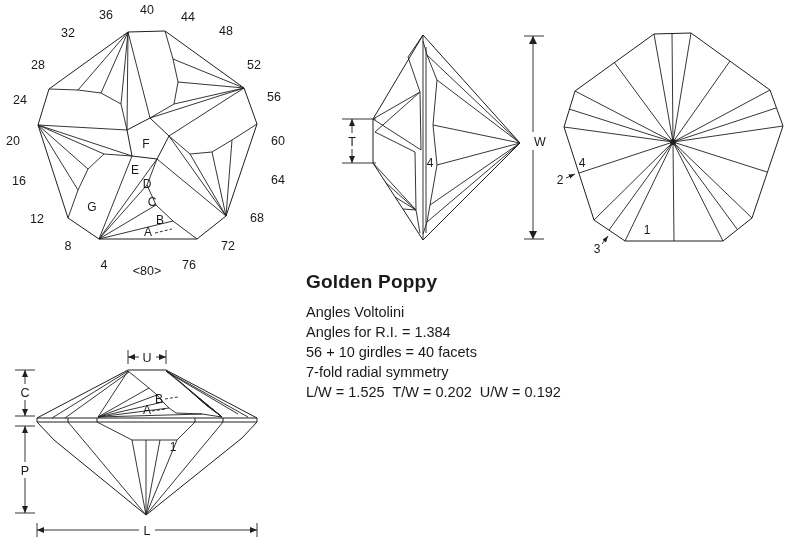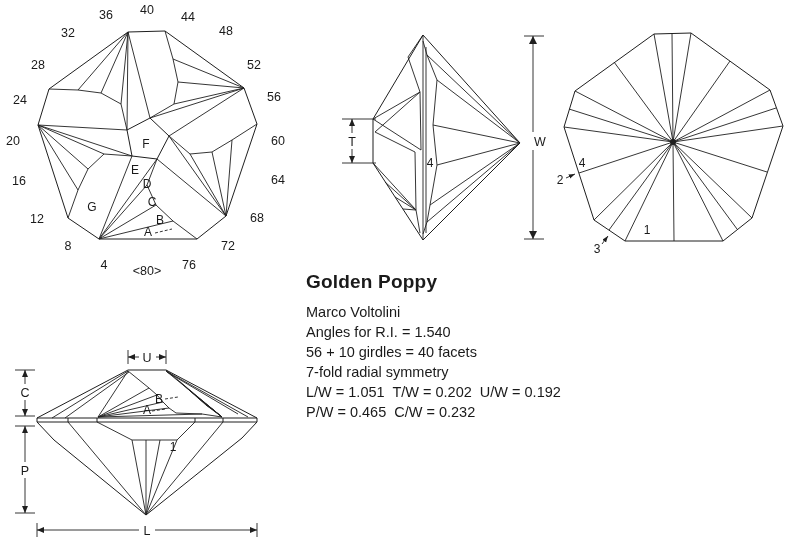--- a/index.html
+++ b/index.html
@@ -159,19 +159,18 @@
   </g>
   <g text-anchor="middle">
     <text class="ltr" x="142" y="74">A</text>
     <text class="ltr" x="154" y="63">B</text>
     <text class="ltr" x="168" y="111">1</text>
   </g>
 </svg>
 
 <div id="info">
   <div class="title">Golden Poppy</div>
-  <div class="spec-line">Marco Voltolini</div>
-  <div class="spec-line">Angles for R.I. = 1.540</div>
+  <div class="spec-line">Angles Voltolini</div>
+  <div class="spec-line">Angles for R.I. = 1.384</div>
   <div class="spec-line">56 + 10 girdles = 40 facets</div>
   <div class="spec-line">7-fold radial symmetry</div>
-  <div class="spec-line">L/W = 1.051  T/W = 0.202  U/W = 0.192</div>
-  <div class="spec-line">P/W = 0.465  C/W = 0.232</div>
+  <div class="spec-line">L/W = 1.525  T/W = 0.202  U/W = 0.192</div>
 </div>
 
 </body></html>

